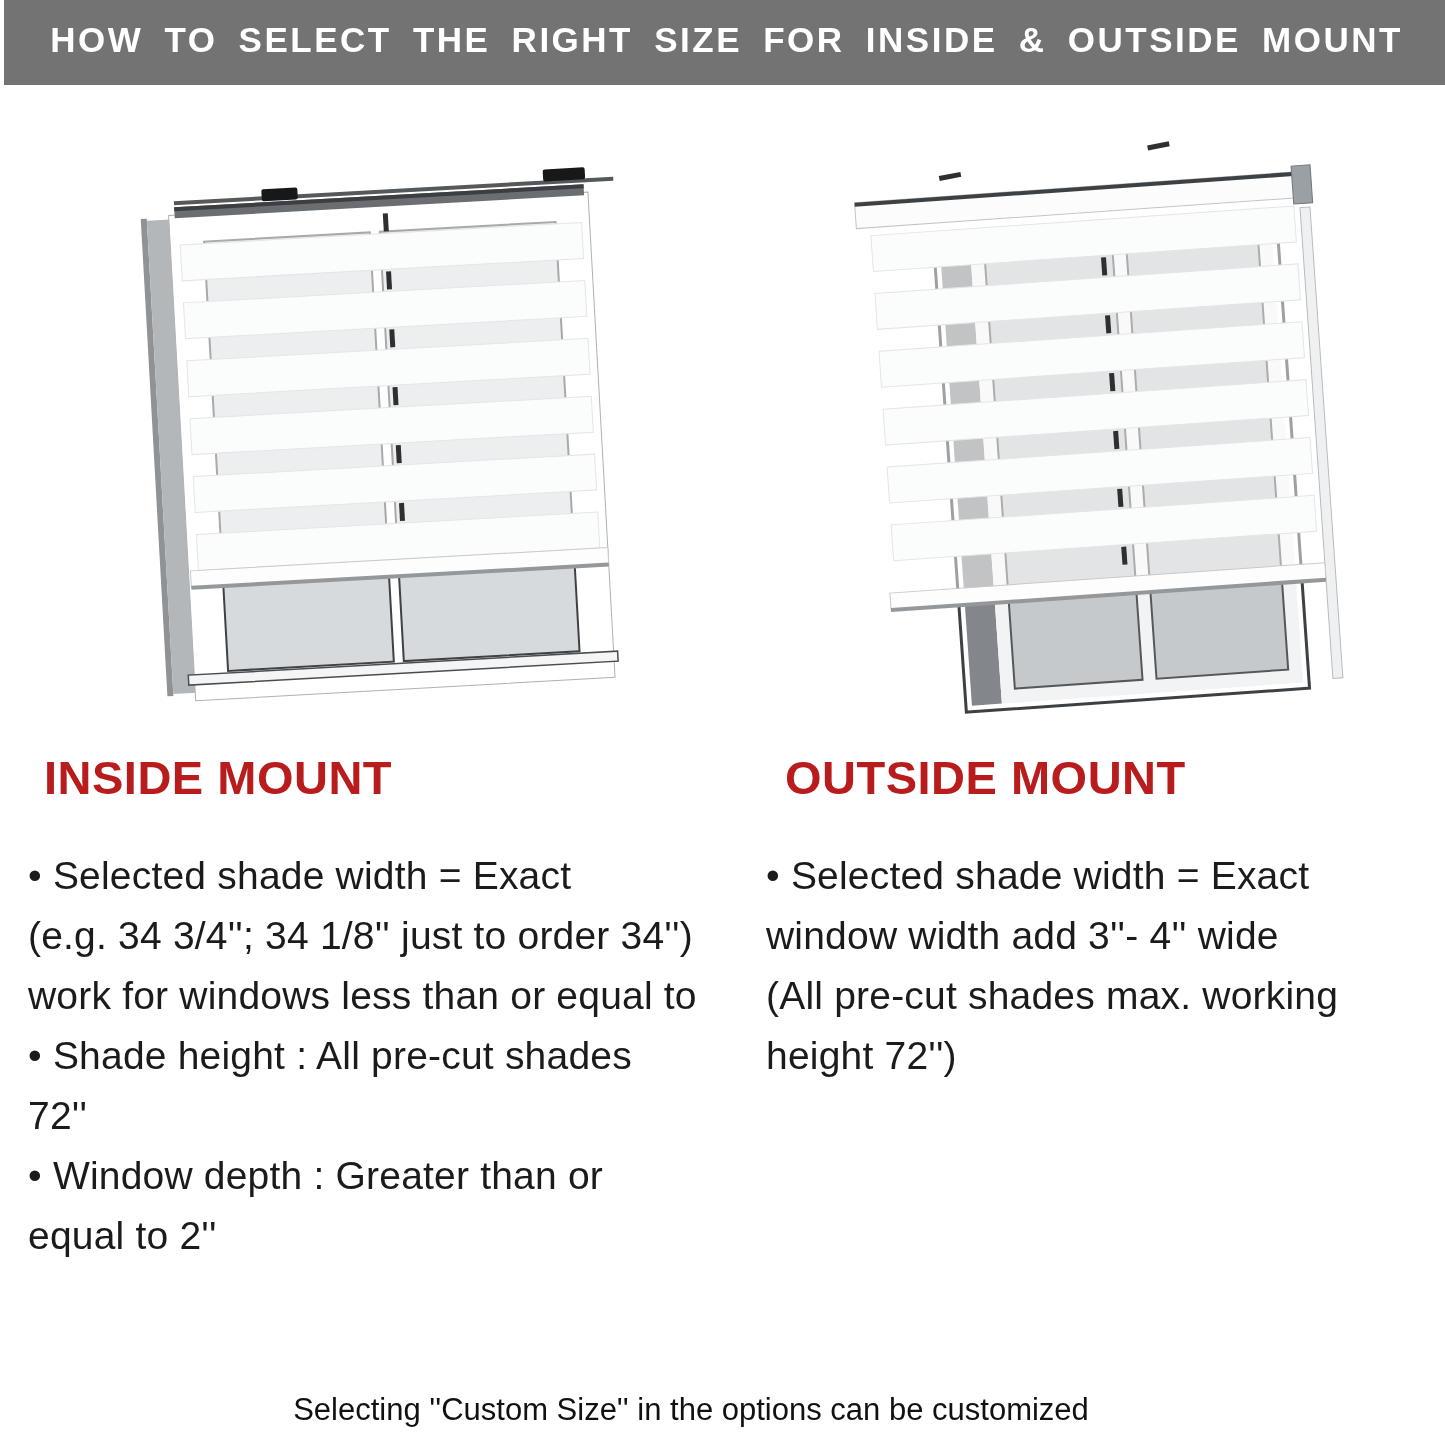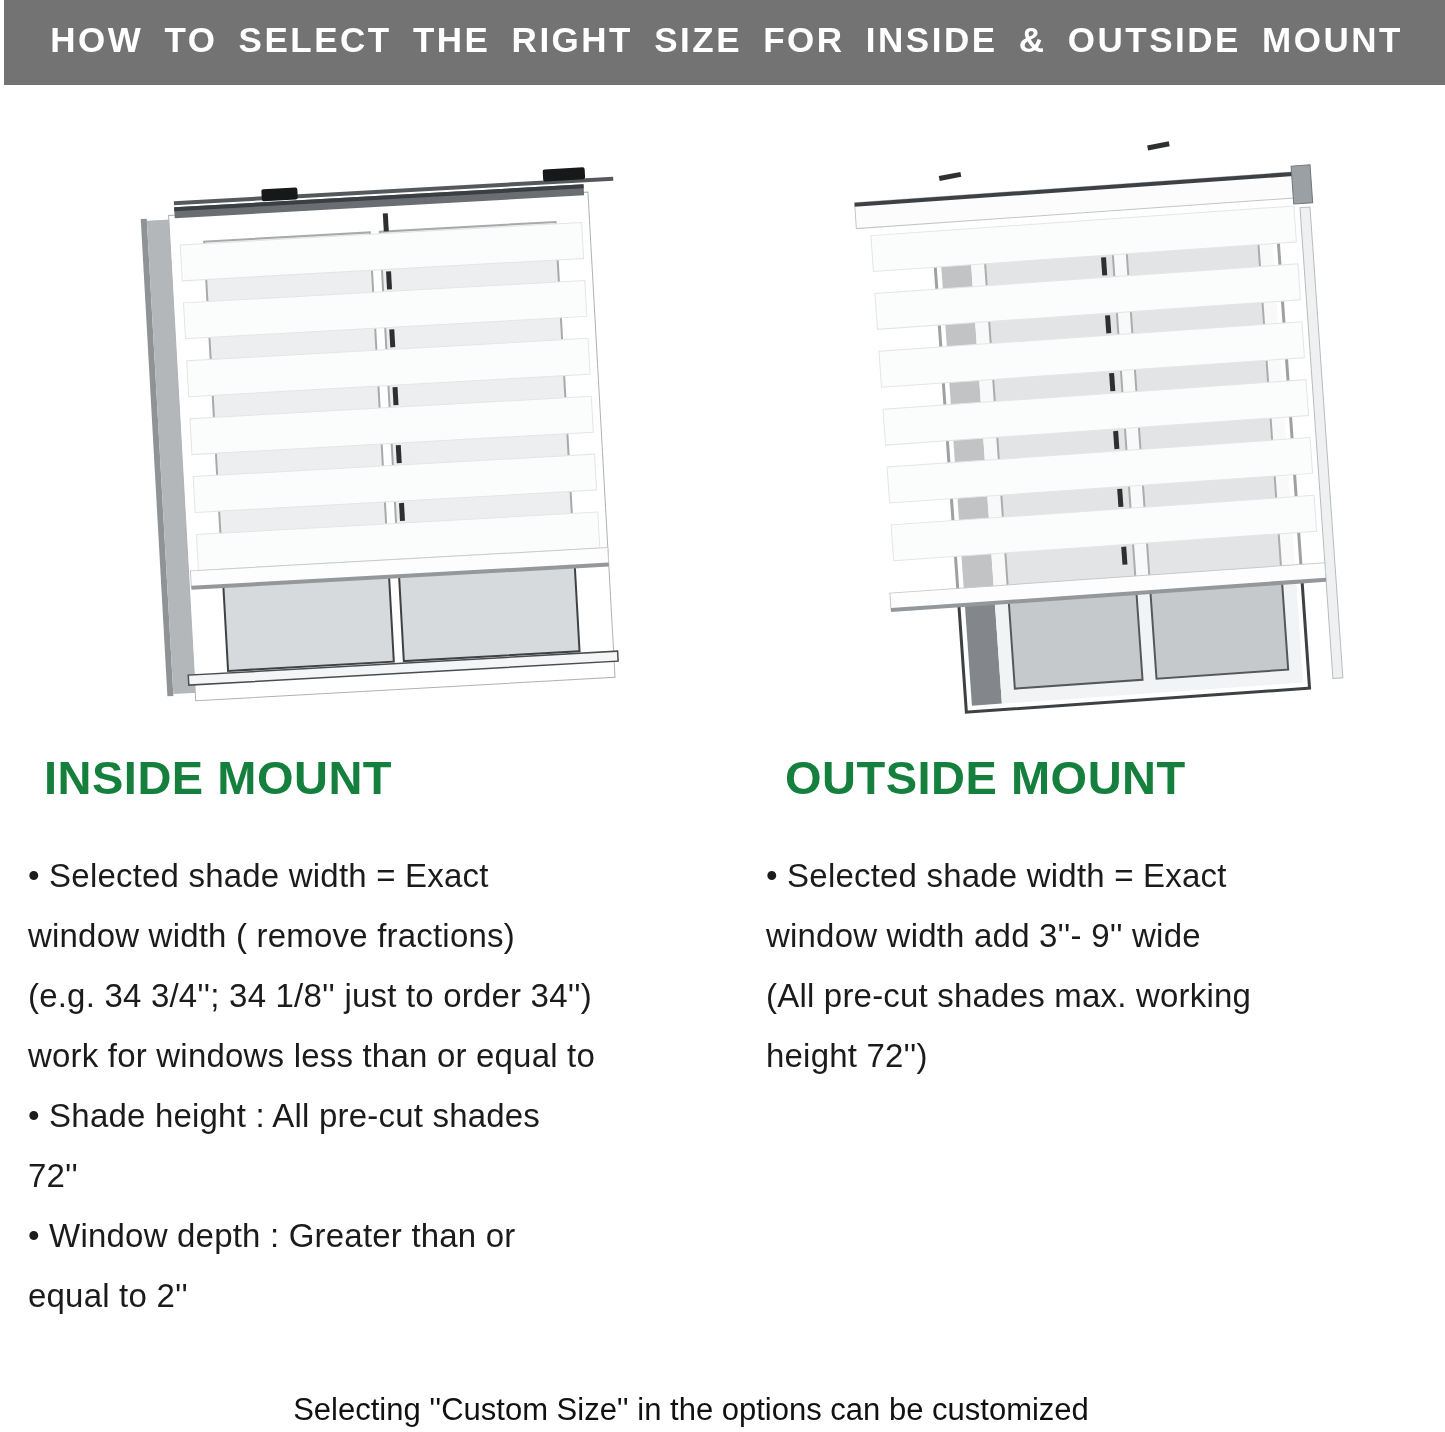--- a/index.html
+++ b/index.html
@@ -14,30 +14,30 @@
     color:#ffffff;font-weight:bold;font-size:35px;letter-spacing:2.5px;word-spacing:9px;
     white-space:nowrap;margin-top:-6px;
   }
 
   .figure{position:absolute;}
   .fig-left{left:130px;top:146px;width:505px;height:608px;}
   .fig-right{left:852px;top:134px;width:500px;height:620px;}
 
   .mount-heading{
     position:absolute;top:750px;margin:0;
-    color:#15803d;font-weight:bold;font-size:47px;letter-spacing:0.5px;white-space:nowrap;
+    color:#b91c1c;font-weight:bold;font-size:47px;letter-spacing:0.5px;white-space:nowrap;
   }
   .h-inside{left:44px;}
   .h-outside{left:785px;}
 
   .spec-col{position:absolute;top:846px;}
   .col-inside{left:28px;width:645px;}
   .col-outside{left:766px;width:660px;}
   .spec-col p{
-    margin:0;padding:0;font-size:33px;line-height:60px;color:#1b1b1b;
+    margin:0;padding:0;font-size:39px;line-height:60px;color:#1b1b1b;
     letter-spacing:0.2px;white-space:nowrap;
   }
 
   .footer-note{
     position:absolute;left:0;top:1392px;width:1382px;text-align:center;
     font-size:31px;color:#111111;margin:0;
   }
 </style>
 </head>
 <body>
@@ -149,31 +149,30 @@
         </g>
       </g>
     </svg>
   </div>
 
   <h2 class="mount-heading h-inside">INSIDE MOUNT</h2>
   <h2 class="mount-heading h-outside">OUTSIDE MOUNT</h2>
 
   <div class="spec-col col-inside">
     <p>• Selected shade width = Exact</p>
-    <p>window width ( remove fractions)</p>
     <p>(e.g. 34 3/4''; 34 1/8'' just to order 34'')</p>
     <p>work for windows less than or equal to</p>
     <p>• Shade height : All pre-cut shades</p>
     <p>72''</p>
     <p>• Window depth : Greater than or</p>
     <p>equal to 2''</p>
   </div>
 
   <div class="spec-col col-outside">
     <p>• Selected shade width = Exact</p>
-    <p>window width add 3''- 9'' wide</p>
+    <p>window width add 3''- 4'' wide</p>
     <p>(All pre-cut shades max. working</p>
     <p>height 72'')</p>
   </div>
 
   <p class="footer-note">Selecting ''Custom Size'' in the options can be customized</p>
 
 </div>
 
 </body></html>

